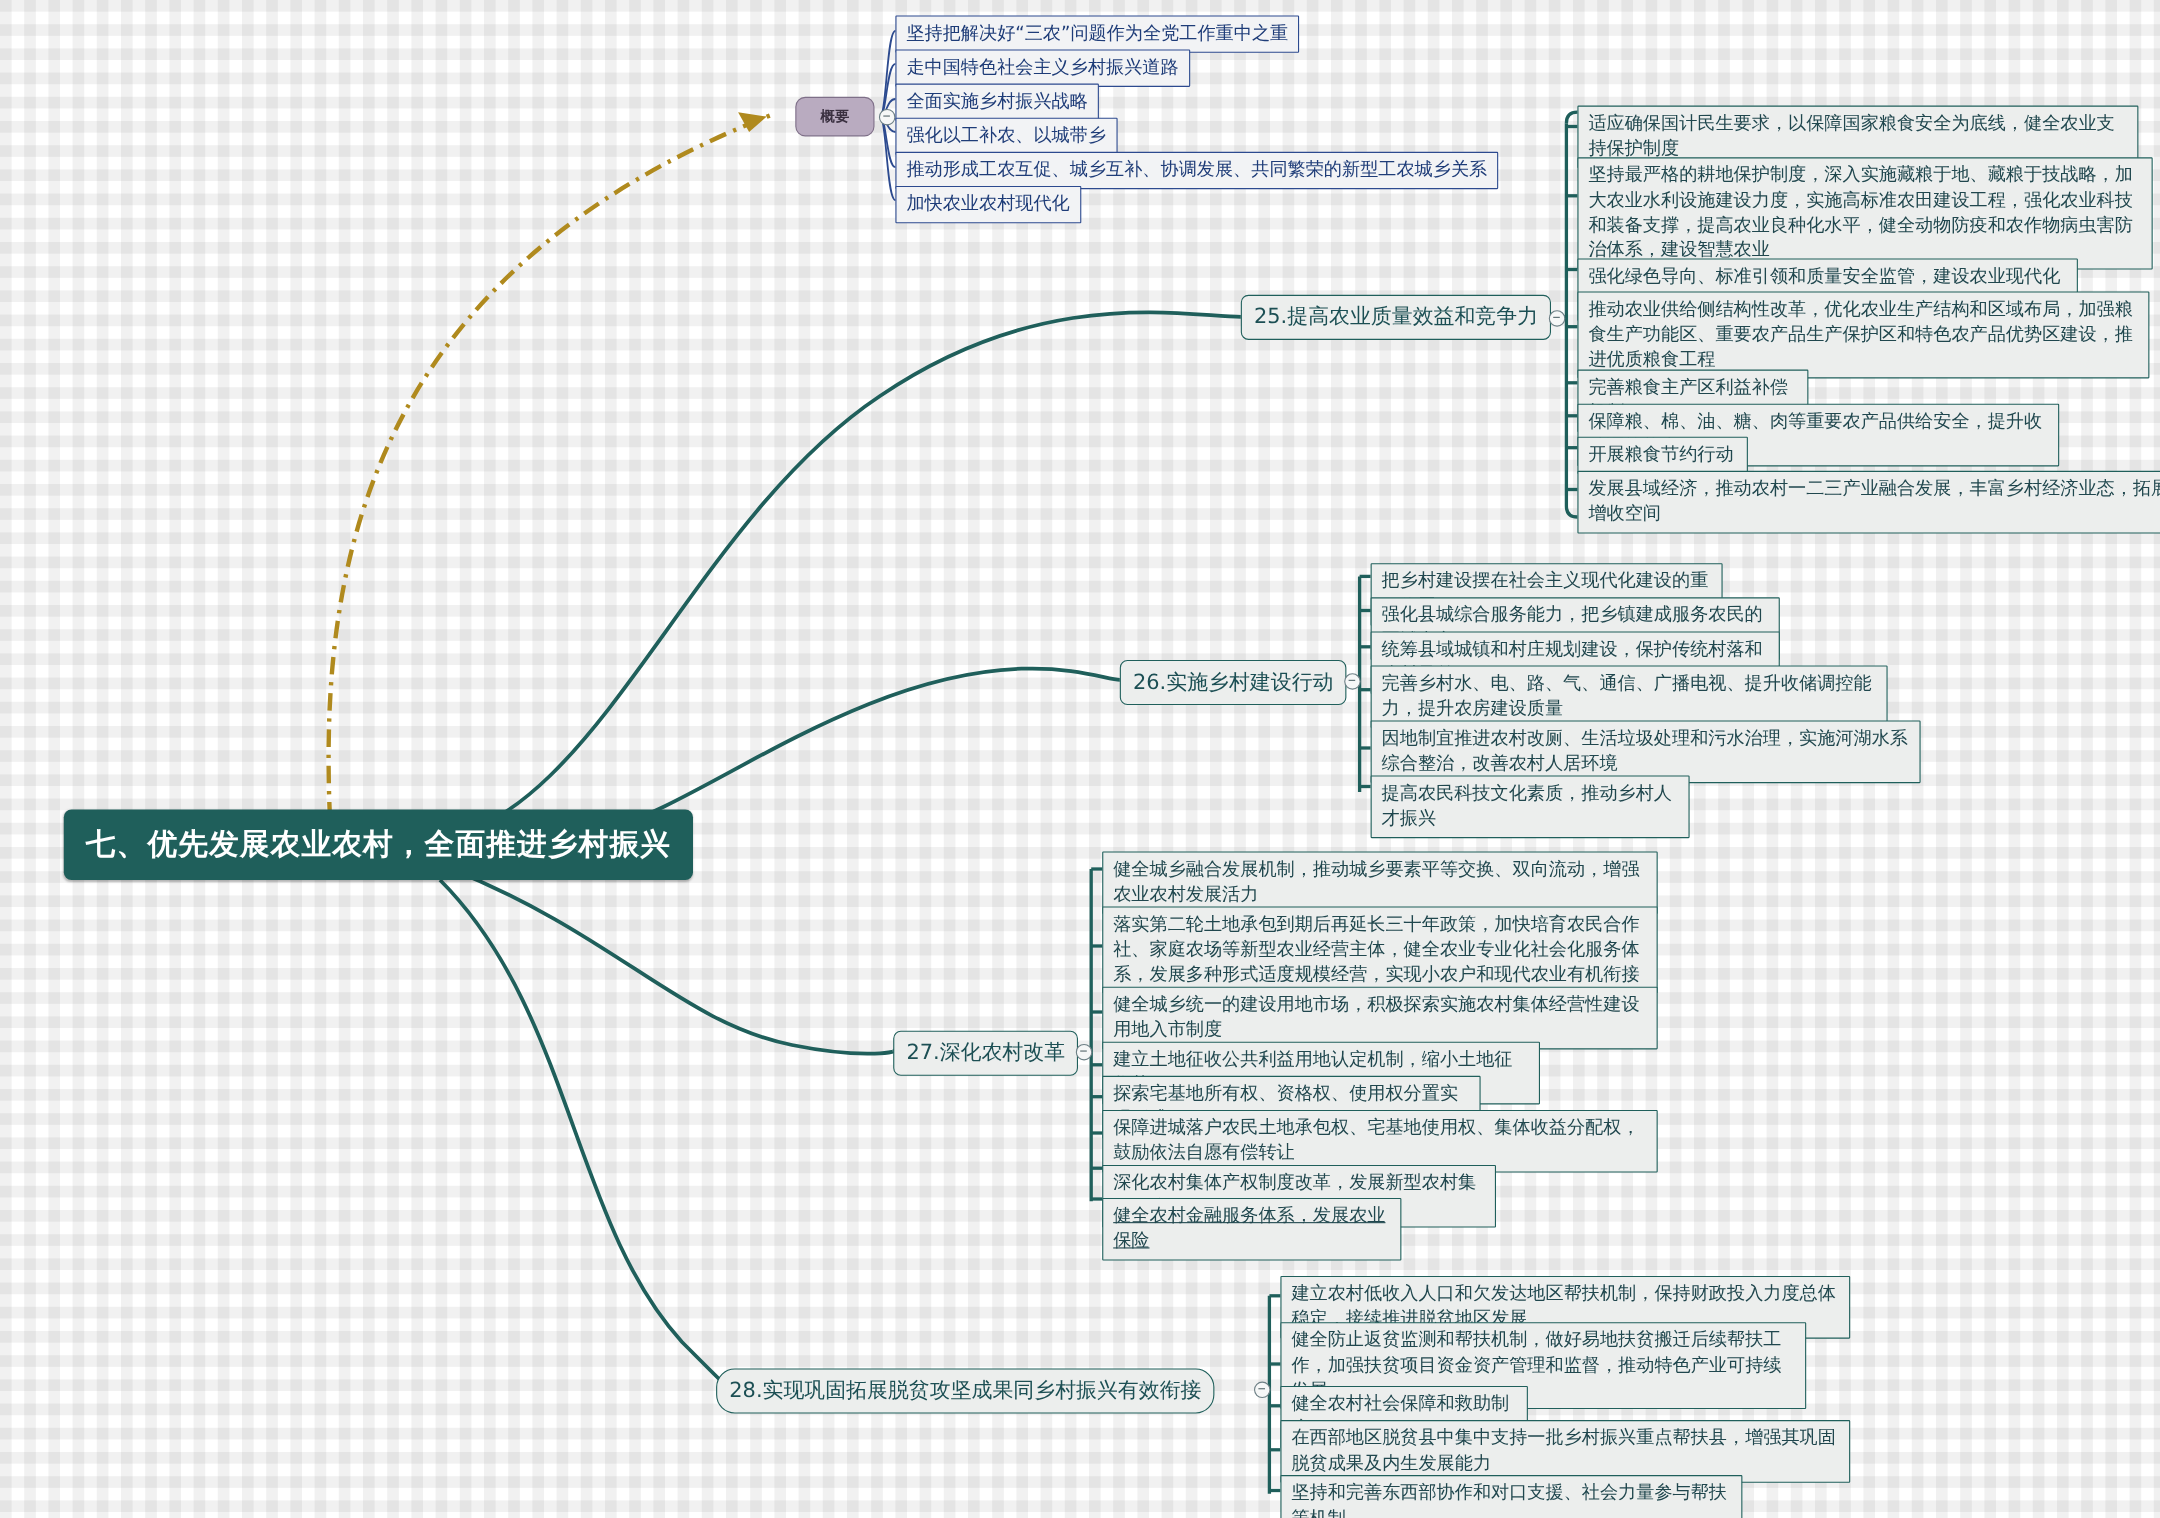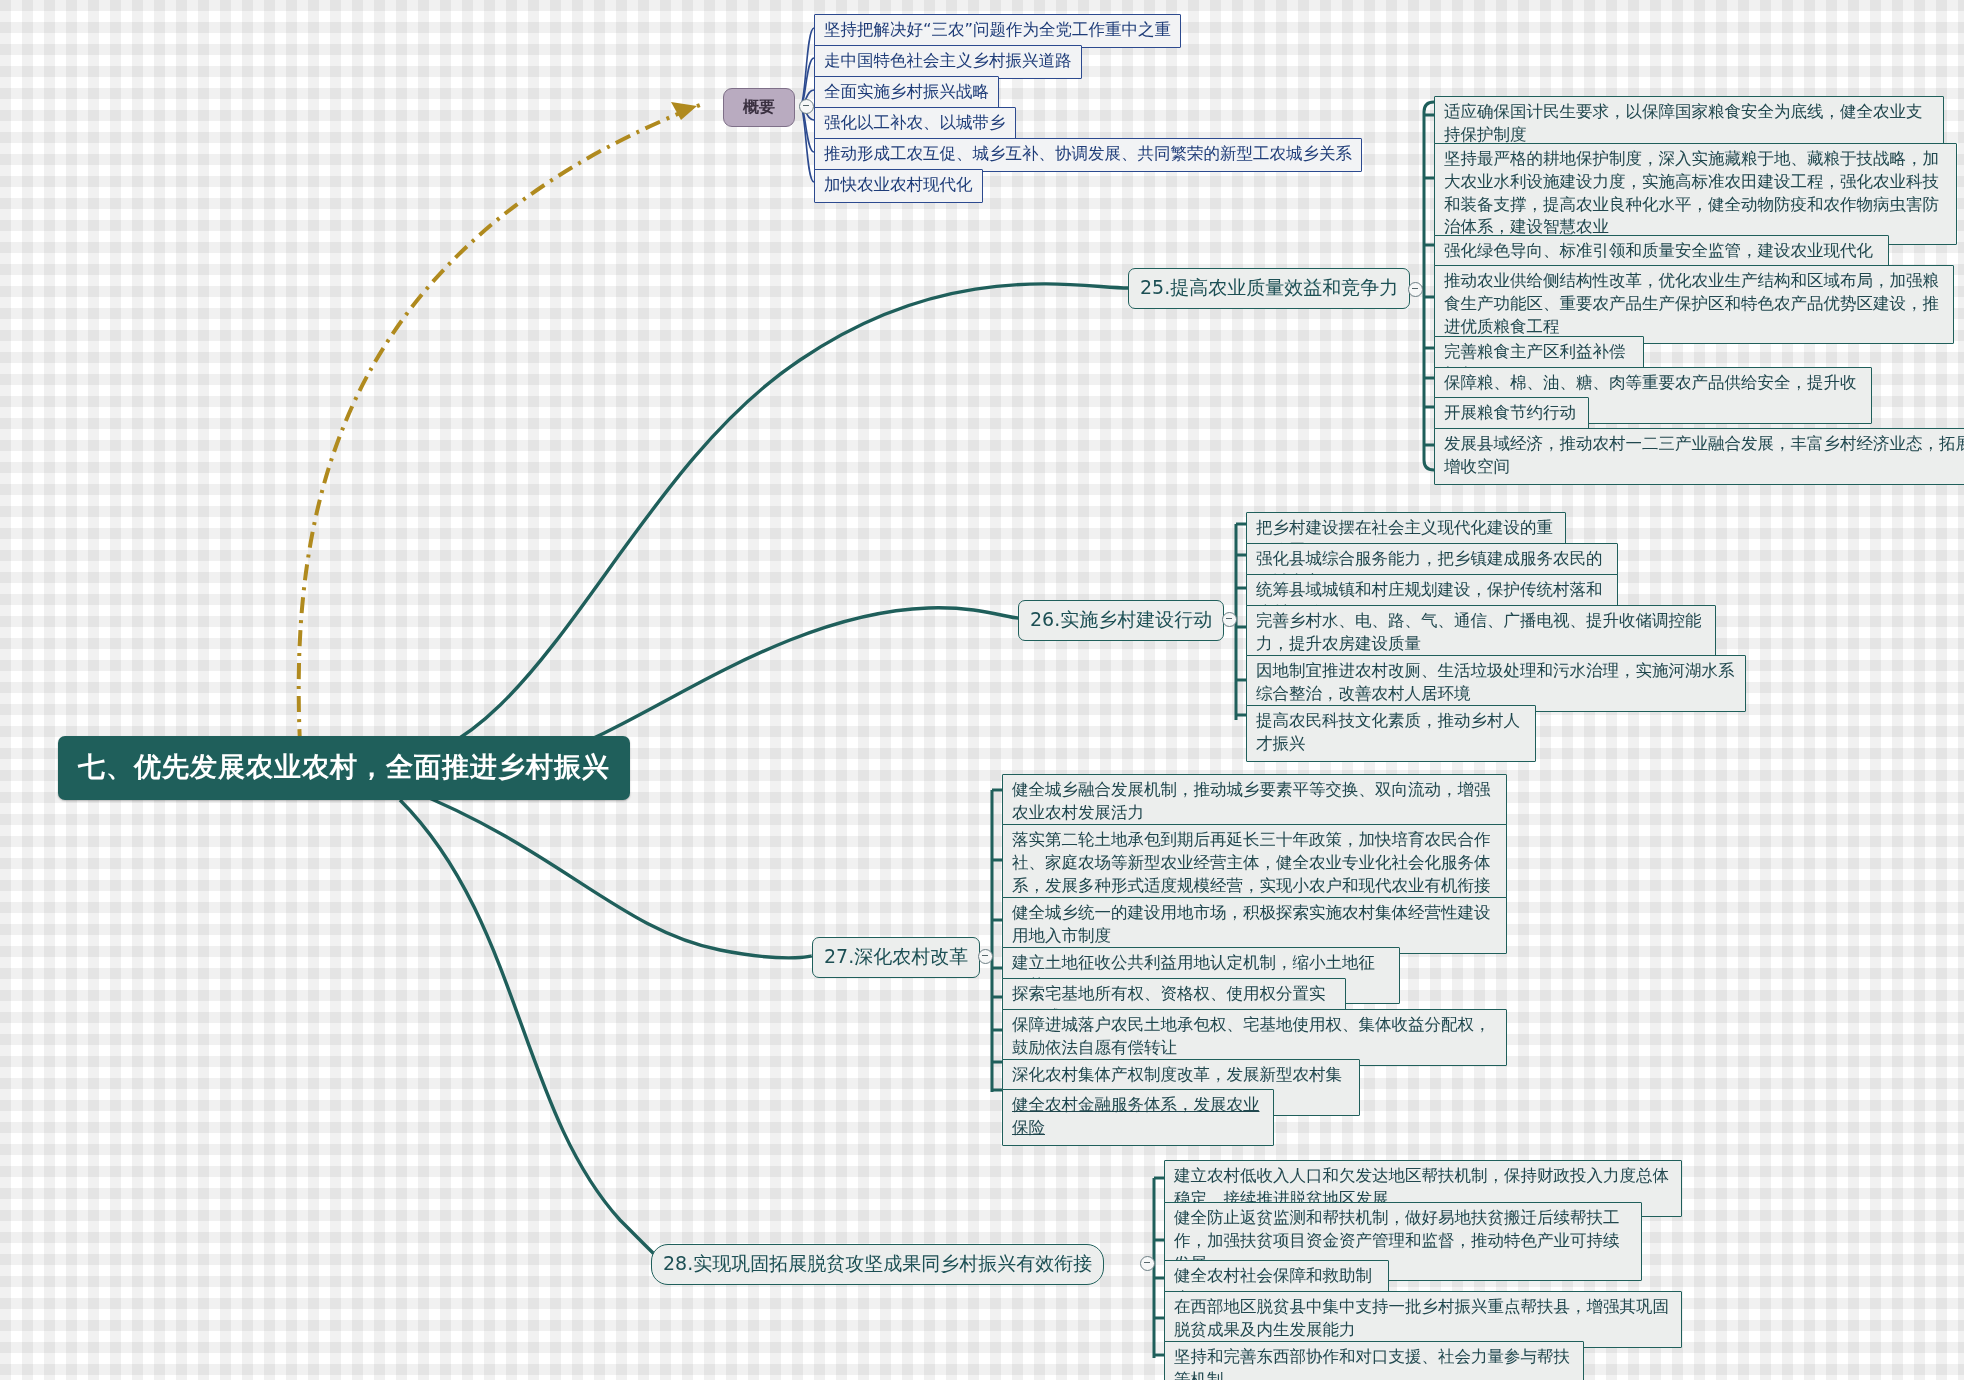--- a/index.html
+++ b/index.html
@@ -31,21 +31,21 @@
     white-space:nowrap;
     box-shadow:0 1px 2px rgba(0,0,0,.25);
     margin-left:44px;
   }
 
   .summary{
     background:#b9abc0;
     border:1px solid #7e6f88;
     border-radius:9px;
     color:#3a3040;
-    font-size:16px;
+    font-size:13px;
     font-weight:bold;
     padding:8px 14px;
     white-space:nowrap;
     text-align:center;
   }
 
   .branch{
     background:#eceeed;
     border:1.3px solid #1f5f5b;
     border-radius:7px;

